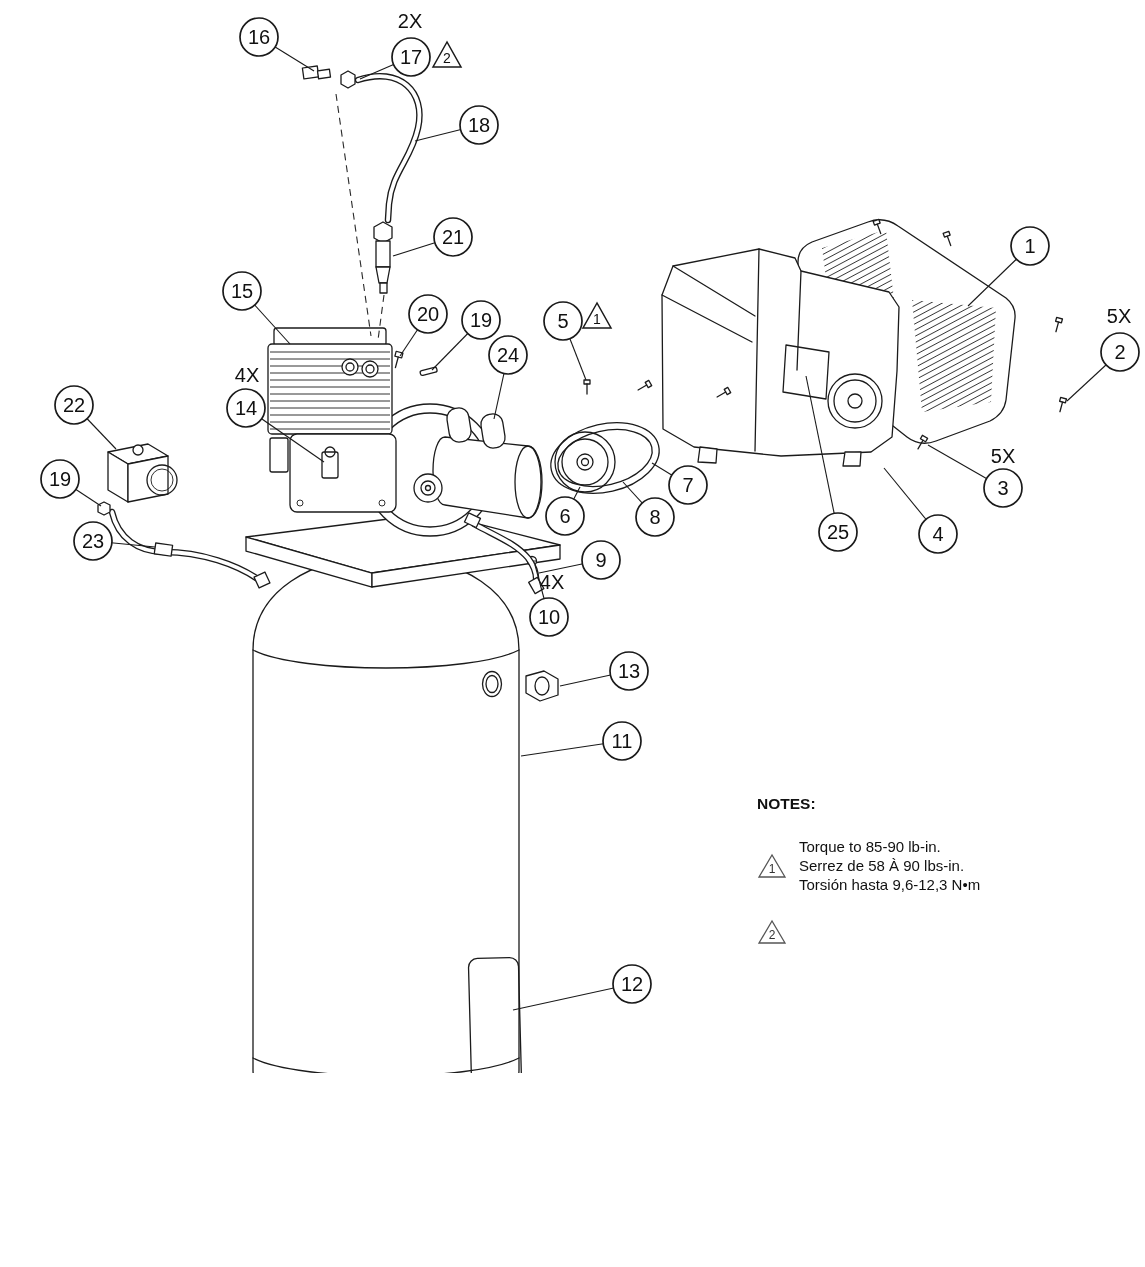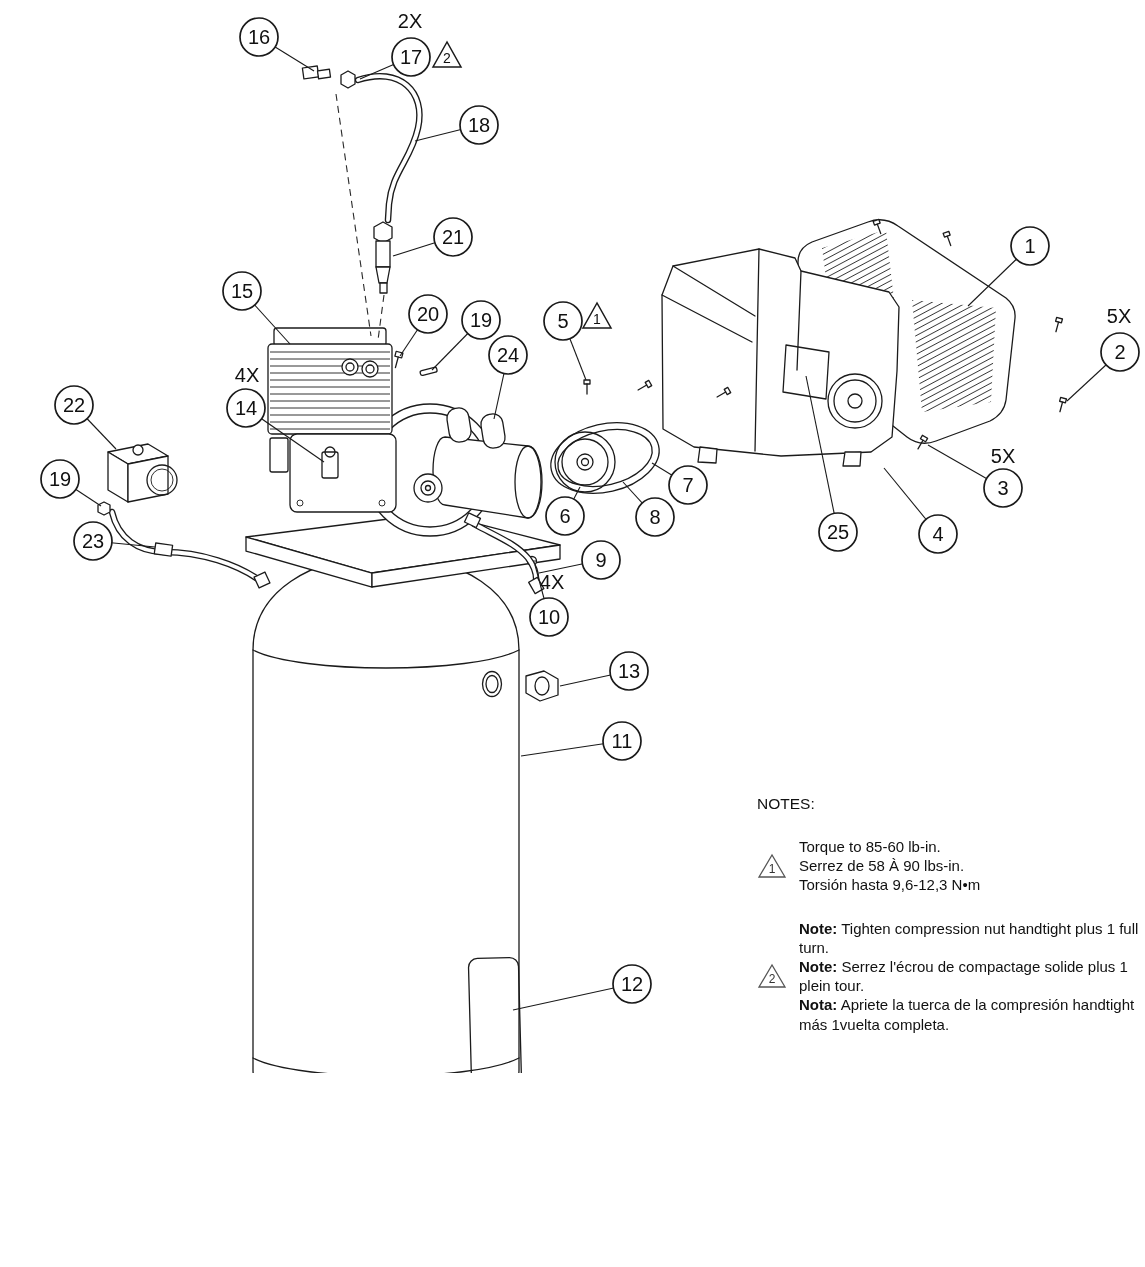--- a/index.html
+++ b/index.html
@@ -18,21 +18,21 @@
   
   .balloon{fill:#fff;stroke:#1a1a1a;stroke-width:1.7;}
   .leader{stroke:#1a1a1a;stroke-width:1.1;fill:none;}
   .balloon-text{font-size:20px;fill:#111;text-anchor:middle;font-family:"Liberation Sans",sans-serif;}
   .mult-text{font-size:20px;fill:#111;text-anchor:middle;font-family:"Liberation Sans",sans-serif;}
   .flag{fill:#fff;stroke:#1a1a1a;stroke-width:1.5;}
   .flag-text{font-size:14px;fill:#111;text-anchor:middle;font-family:"Liberation Sans",sans-serif;}
 
   
   .notes{position:absolute;left:757px;top:795px;width:382px;color:#111;}
-  .notes-title{font-size:15.5px;margin:0 0 24px 0;font-weight:normal;}
+  .notes-title{font-size:15.5px;margin:0 0 24px 0;font-weight:bold;}
   .note-item{display:flex;gap:12px;align-items:center;margin-bottom:24px;}
   .note-flag{flex:0 0 30px;}
   .note-flag polygon{fill:#fff;stroke:#555;stroke-width:1.3;}
   .note-flag text{font-size:12px;fill:#333;text-anchor:middle;font-family:"Liberation Sans",sans-serif;}
   .note-lines{font-size:15px;line-height:1.28;}
 </style>
 </head>
 <body>
 
 <div class="page">
@@ -417,32 +417,27 @@
 
   <div class="notes">
     <p class="notes-title">NOTES:</p>
     <div id="notes-items">
         <div class="note-item">
           <svg width="30" height="26" viewBox="0 0 30 26" class="note-flag">
             <polygon points="15,2 2,24 28,24"></polygon>
             <text x="15" y="20">1</text>
           </svg>
           <div class="note-lines">
-            <div>Torque to 85-60 lb-in.</div>
+            <div>Torque to 85-90 lb-in.</div>
             <div>Serrez de 58 À 90 lbs-in.</div>
             <div>Torsión hasta 9,6-12,3 N•m</div>
           </div>
         </div>
         <div class="note-item">
           <svg width="30" height="26" viewBox="0 0 30 26" class="note-flag">
             <polygon points="15,2 2,24 28,24"></polygon>
             <text x="15" y="20">2</text>
           </svg>
-          <div class="note-lines">
-            <div><b>Note:</b> Tighten compression nut handtight plus 1 full turn.</div>
-            <div><b>Note:</b> Serrez l'écrou de compactage solide plus 1 plein tour.</div>
-            <div><b>Nota:</b> Apriete la tuerca de la compresión handtight más 1vuelta completa.</div>
-          </div>
         </div>
       </div>
   </div>
 
 </div>
 
 </body></html>

